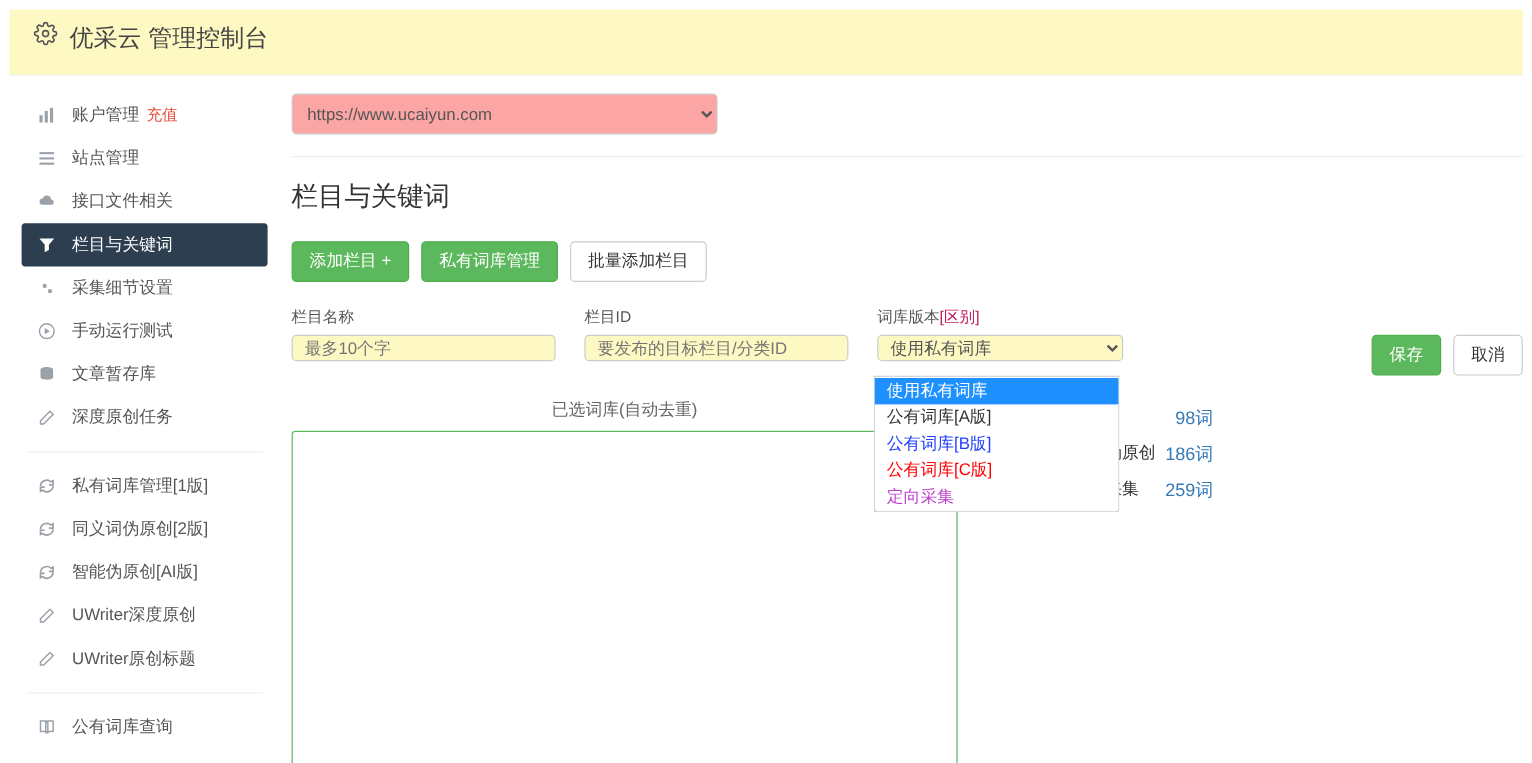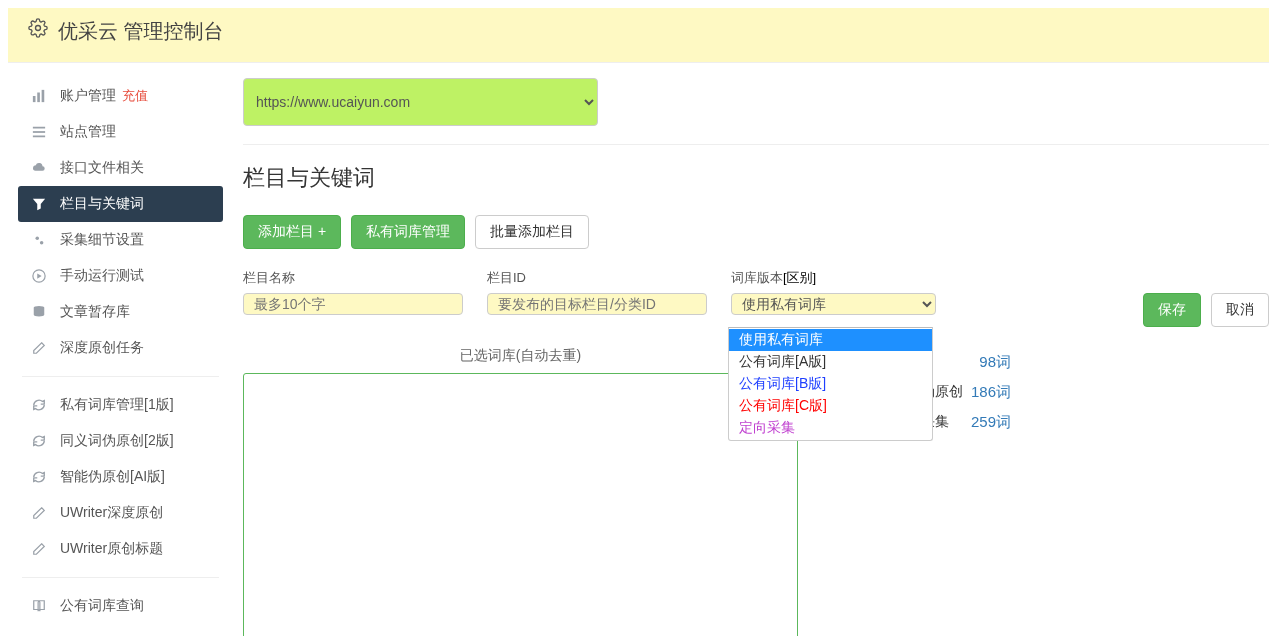--- a/index.html
+++ b/index.html
@@ -10,34 +10,34 @@
 .container{display:flex;padding:0 8px}
 .sidebar{width:215px;padding:15px 0 0 10px;flex-shrink:0}
 .side-item{display:flex;align-items:center;height:36px;padding:0 12px;color:#555;cursor:pointer;border-radius:3px;margin-bottom:0}
 .side-item .icon{width:18px;height:18px;margin-right:12px;color:#9aa1a9;display:inline-flex;align-items:center;justify-content:center}
 .side-item .icon svg{width:14px;height:14px}
 .side-item.active{background:#2c3e50;color:#fff}
 .side-item.active .icon{color:#fff}
 .side-item .badge-text{color:#e74c3c;margin-left:6px;font-size:13px}
 .divider{height:1px;background:#eee;margin:10px 4px}
 .main{flex:1;padding:15px 0 0 20px;min-width:0}
-.site-select{width:355px;height:48px;padding:4px 8px;border:1px solid #ccc;border-radius:4px;font-size:14px;background:#bef264;color:#555}
+.site-select{width:355px;height:34px;padding:4px 8px;border:1px solid #ccc;border-radius:4px;font-size:14px;background:#fca5a5;color:#555}
 hr.rule{border:none;border-top:1px solid #eee;margin:18px 0}
 .page-title{font-size:22px;font-weight:400;color:#333;margin-bottom:22px}
 .btn{display:inline-flex;align-items:center;justify-content:center;height:34px;padding:16px 14px;border-radius:4px;font-size:14px;cursor:pointer;border:1px solid transparent}
 .btn-green{background:#5cb85c;color:#fff;border-color:#4cae4c}
 .btn-default{background:#fff;color:#333;border-color:#ccc}
 .btn-row{display:flex;gap:10px;margin-bottom:20px}
 .form-row{display:flex;gap:24px;align-items:flex-start;margin-bottom:20px;position:relative}
 .form-group{display:flex;flex-direction:column}
 .form-group.w1{width:220px}
 .form-group.w2{width:220px}
 .form-group.w3{width:205px}
 .form-label{font-size:13px;color:#555;margin-bottom:6px}
-.form-label .linkish{color:#000000;cursor:pointer}
+.form-label .linkish{color:#be185d;cursor:pointer}
 .input{height:22px;padding:0 10px;border:1px solid #ccc;border-radius:4px;font-size:14px;color:#555;background:#fef9c3}
 select.input{padding:0 6px}
 .actions{margin-left:auto;display:flex;gap:10px;align-items:flex-end;height:58px}
 .two-col{display:flex;gap:20px;align-items:flex-start}
 .panel-title{text-align:center;font-size:14px;color:#666;margin-bottom:8px}
 .left-panel{flex:0 0 555px}
 .left-box{border:1px solid #5cb85c;height:290px;border-radius:3px;background:#fff}
 .right-panel{flex:1;display:flex;flex-direction:row}
 .right-head{display:flex;justify-content:flex-end;margin-bottom:12px}
 .mini-select{height:28px;border:1px solid #ccc;border-radius:3px;font-size:13px;padding:0 4px;background:#fff}

